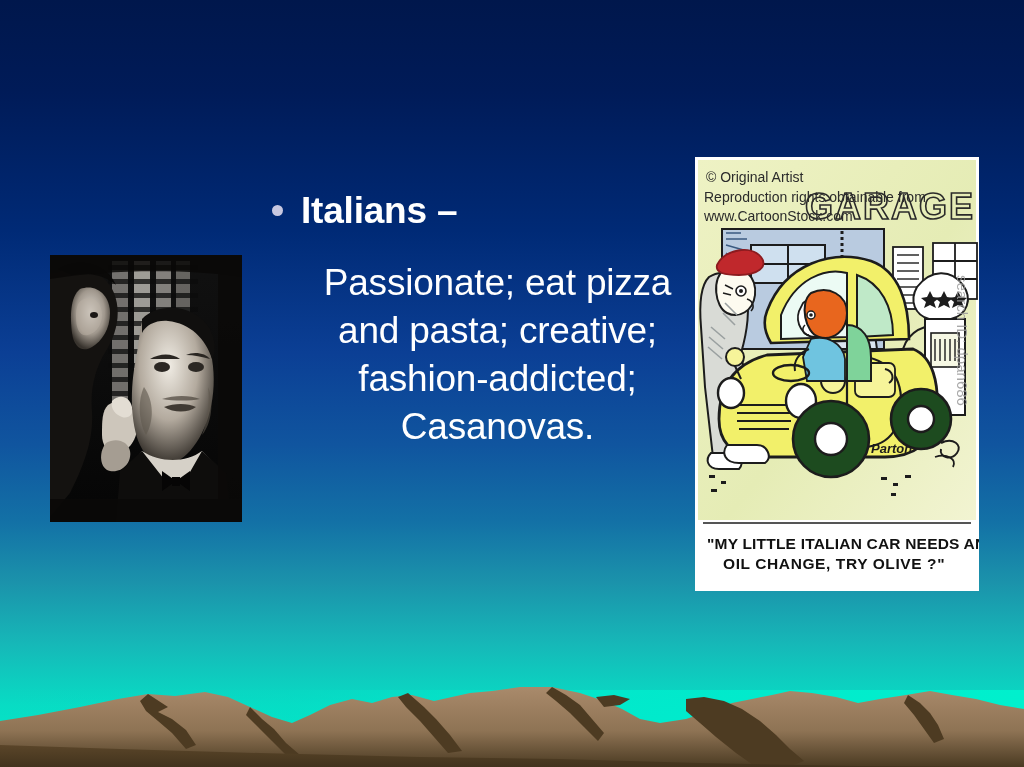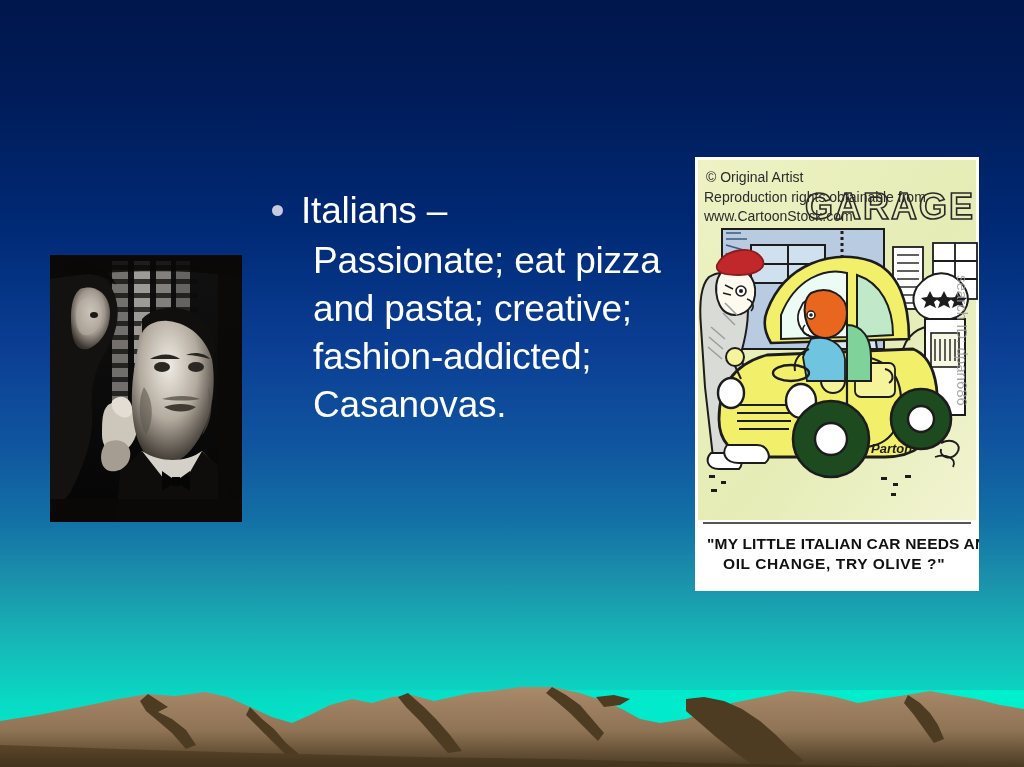--- a/index.html
+++ b/index.html
@@ -79,32 +79,33 @@
   .bullet-dot {
     flex: 0 0 auto;
     width: 11px; height: 11px;
     border-radius: 50%;
     background: #c8c8e0;
     margin-top: 19px;
     margin-right: 18px;
   }
   .heading {
     font-size: 37px;
-    font-weight: normal;
+    font-weight: bold;
     line-height: 49px;
     letter-spacing: -0.2px;
     white-space: nowrap;
   }
   .body-text {
     margin-left: 41px;
-    margin-top: 2px;
+    margin-top: 24px;
     font-size: 37px;
     font-weight: normal;
     line-height: 48px;
     letter-spacing: -0.2px;
+    text-align: center;
   }
 
   
   .cartoon {
     position: absolute;
     left: 695px; top: 157px;
     width: 284px; height: 434px;
     background: #ffffff;
     overflow: hidden;
   }

